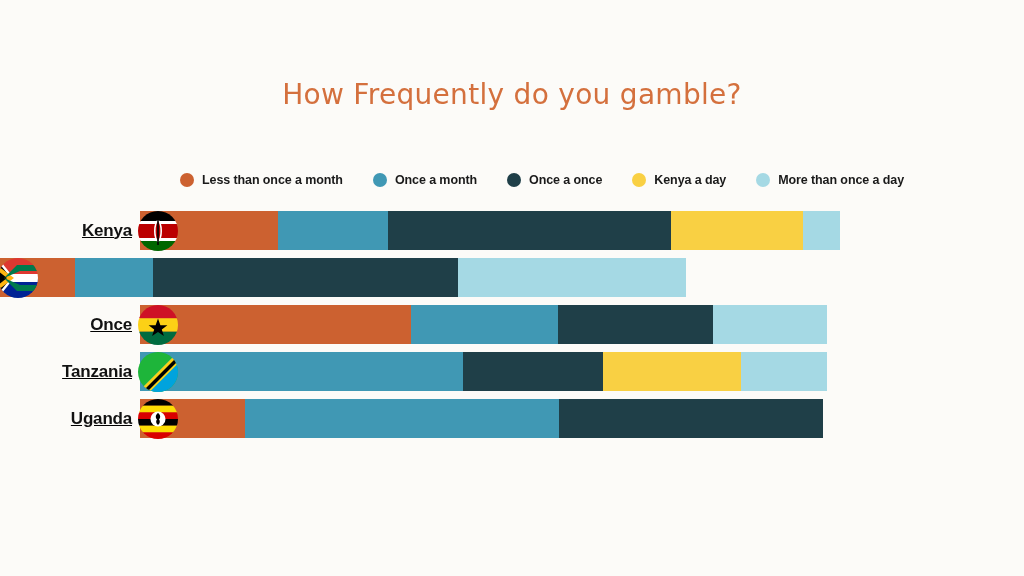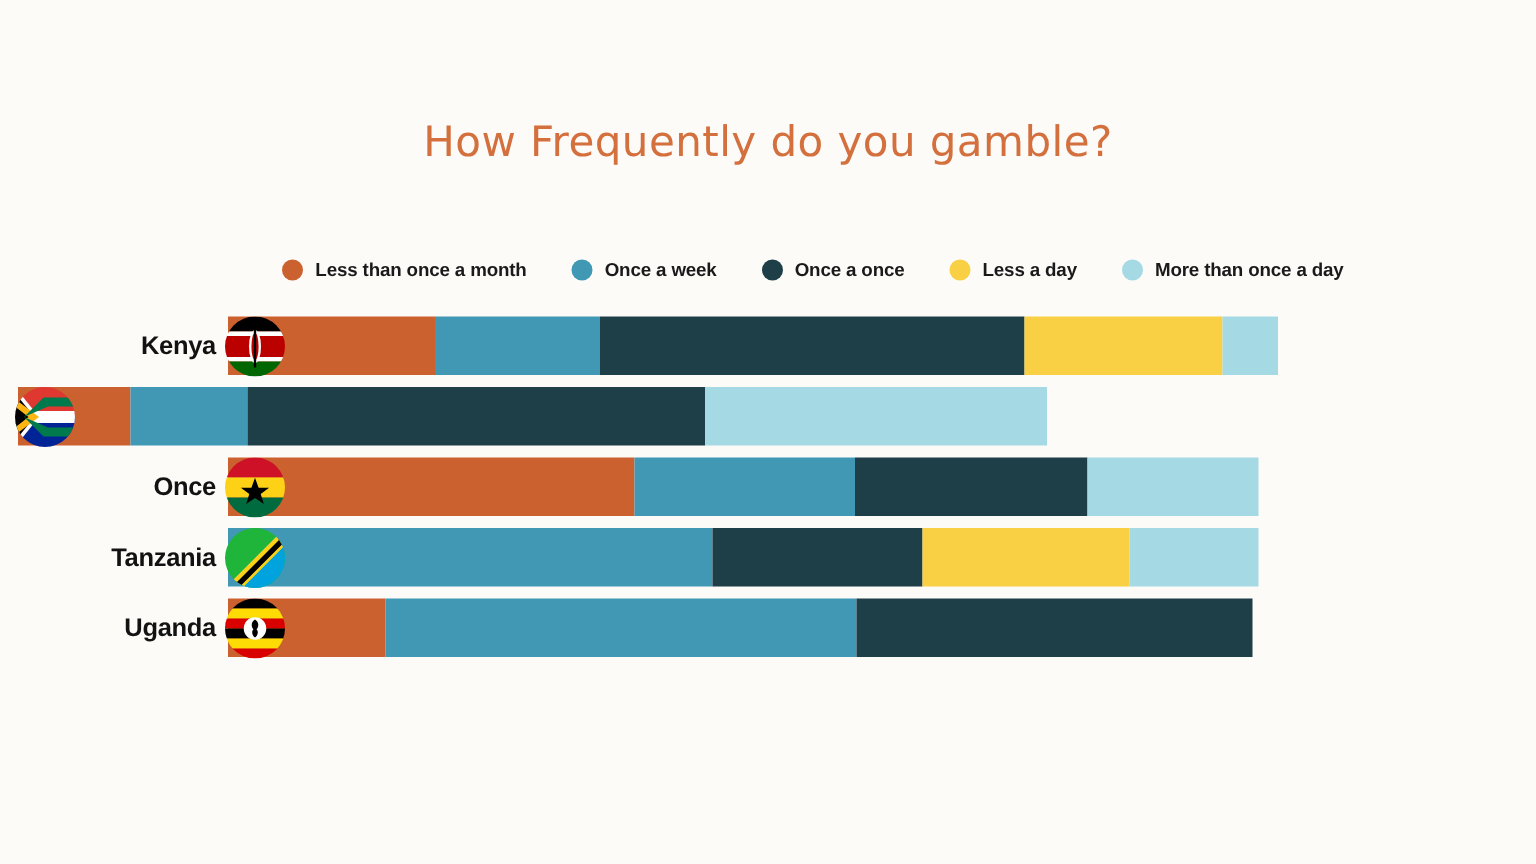--- a/index.html
+++ b/index.html
@@ -62,22 +62,23 @@
     font-weight: bold;
     color: #1A1A1A;
     white-space: nowrap;
     letter-spacing: -0.1px;
   }
 
   
   .plot {
     position: absolute;
     top: 207px;
-    left: 12px;
+    left: 0;
     width: 988px;
+    text-decoration: underline;
   }
 
   .row {
     position: relative;
     height: 47px;
     display: flex;
     align-items: center;
   }
 
   .row-label {
@@ -133,29 +134,29 @@
 
   <div class="chart-title">How Frequently do you gamble?</div>
 
   <div class="legend" id="legend">
       <div class="legend-item">
         <span class="legend-swatch" style="background: rgb(204, 97, 48);"></span>
         <span class="legend-label">Less than once a month</span>
       </div>
       <div class="legend-item">
         <span class="legend-swatch" style="background: rgb(64, 152, 180);"></span>
-        <span class="legend-label">Once a week</span>
+        <span class="legend-label">Once a month</span>
       </div>
       <div class="legend-item">
         <span class="legend-swatch" style="background: rgb(31, 63, 72);"></span>
         <span class="legend-label">Once a once</span>
       </div>
       <div class="legend-item">
         <span class="legend-swatch" style="background: rgb(249, 208, 67);"></span>
-        <span class="legend-label">Less a day</span>
+        <span class="legend-label">Kenya a day</span>
       </div>
       <div class="legend-item">
         <span class="legend-swatch" style="background: rgb(165, 217, 228);"></span>
         <span class="legend-label">More than once a day</span>
       </div>
     </div>
 
   <div class="plot" id="plot">
       <div class="row">
         <div class="row-label">Kenya</div>

